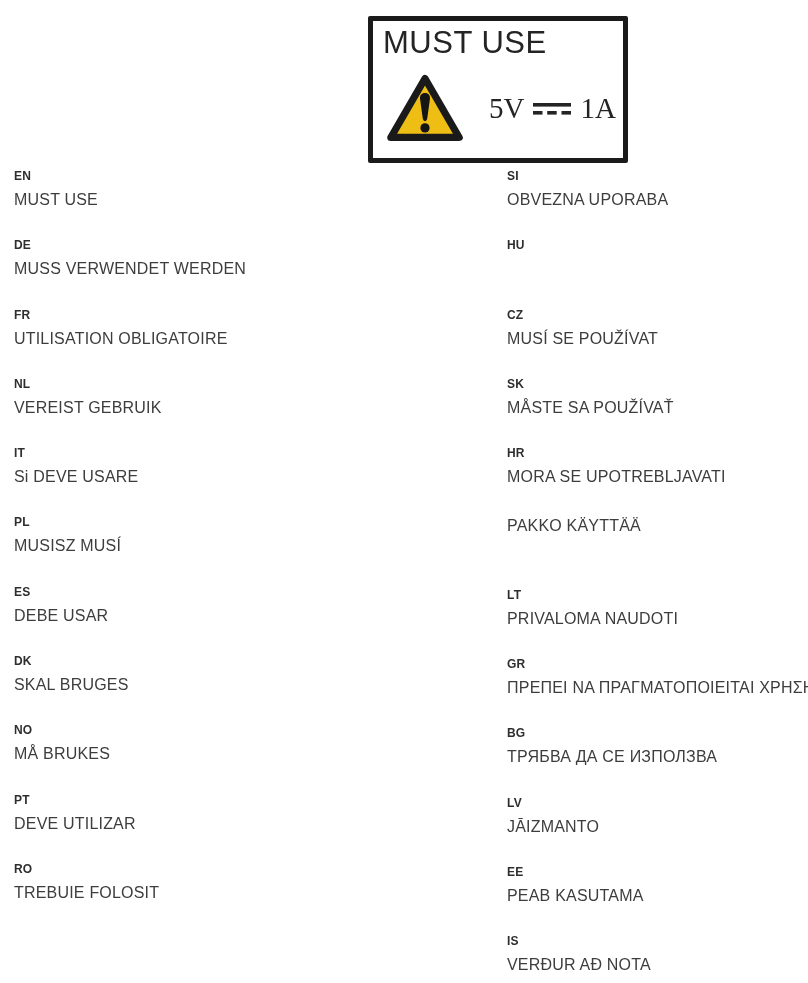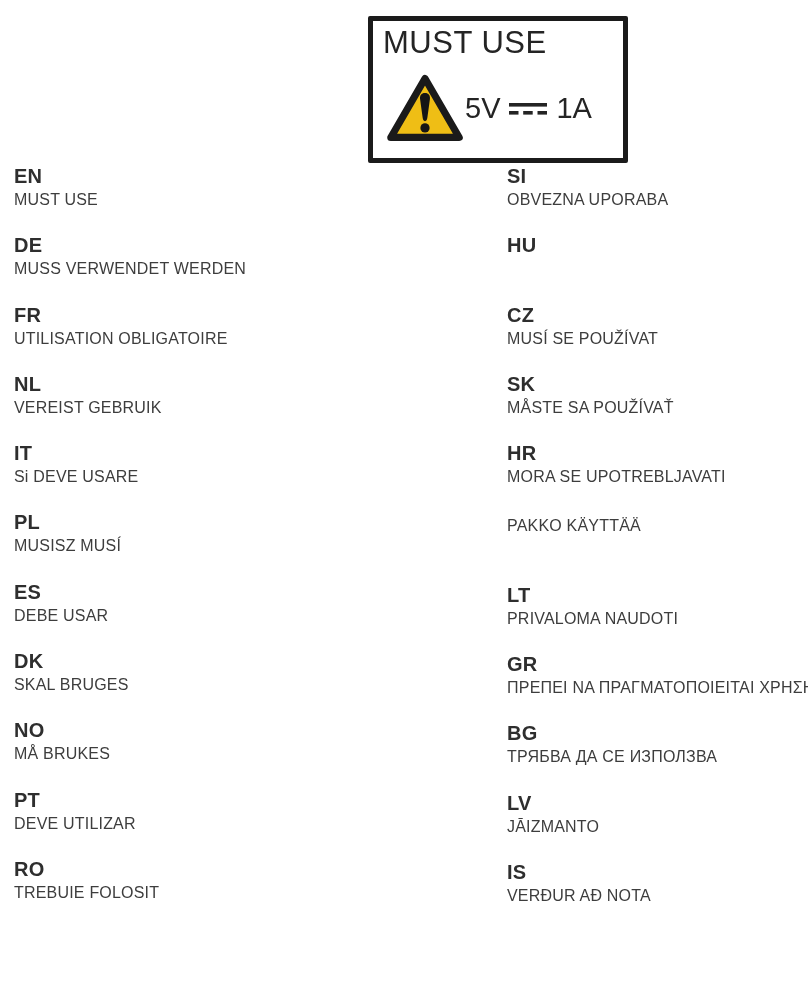--- a/index.html
+++ b/index.html
@@ -33,21 +33,22 @@
     letter-spacing: 0.5px;
     white-space: nowrap;
   }
   .box-row {
     position: absolute;
     left: 12px;
     top: 52px;
     width: 230px;
     display: flex;
     align-items: center;
-    gap: 0;
+    gap: 24px;
+    font-family: Liberation Serif, serif;
   }
   .warning-triangle { display: block; }
   .rating {
     display: flex;
     align-items: center;
     gap: 9px;
     font-size: 29px;
     color: #242424;
     white-space: nowrap;
   }
@@ -56,21 +57,21 @@
   
   .col {
     position: absolute;
     top: 166px;
   }
   .col-left  { left: 14px;  width: 480px; }
   .col-right { left: 507px; width: 301px; }
 
   .lang-block { height: 69.3px; }
   .lang-code {
-    font-size: 20px;
+    font-size: 12px;
     font-weight: bold;
     line-height: 20px;
     color: #2e2e2e;
     letter-spacing: 0.2px;
     white-space: nowrap;
   }
   .lang-text {
     font-size: 16px;
     line-height: 21px;
     margin-top: 3px;
@@ -187,16 +188,20 @@
   </div>
   <div class="lang-block">
     <div class="lang-code">BG</div>
     <div class="lang-text">ТРЯБВА ДА СЕ ИЗПОЛЗВА</div>
   </div>
   <div class="lang-block">
     <div class="lang-code">LV</div>
     <div class="lang-text">JĀIZMANTO</div>
   </div>
   <div class="lang-block">
+    <div class="lang-code">EE</div>
+    <div class="lang-text">PEAB KASUTAMA</div>
+  </div>
+  <div class="lang-block">
     <div class="lang-code">IS</div>
     <div class="lang-text">VERÐUR AÐ NOTA</div>
   </div>
 </div>
 
 </body></html>

